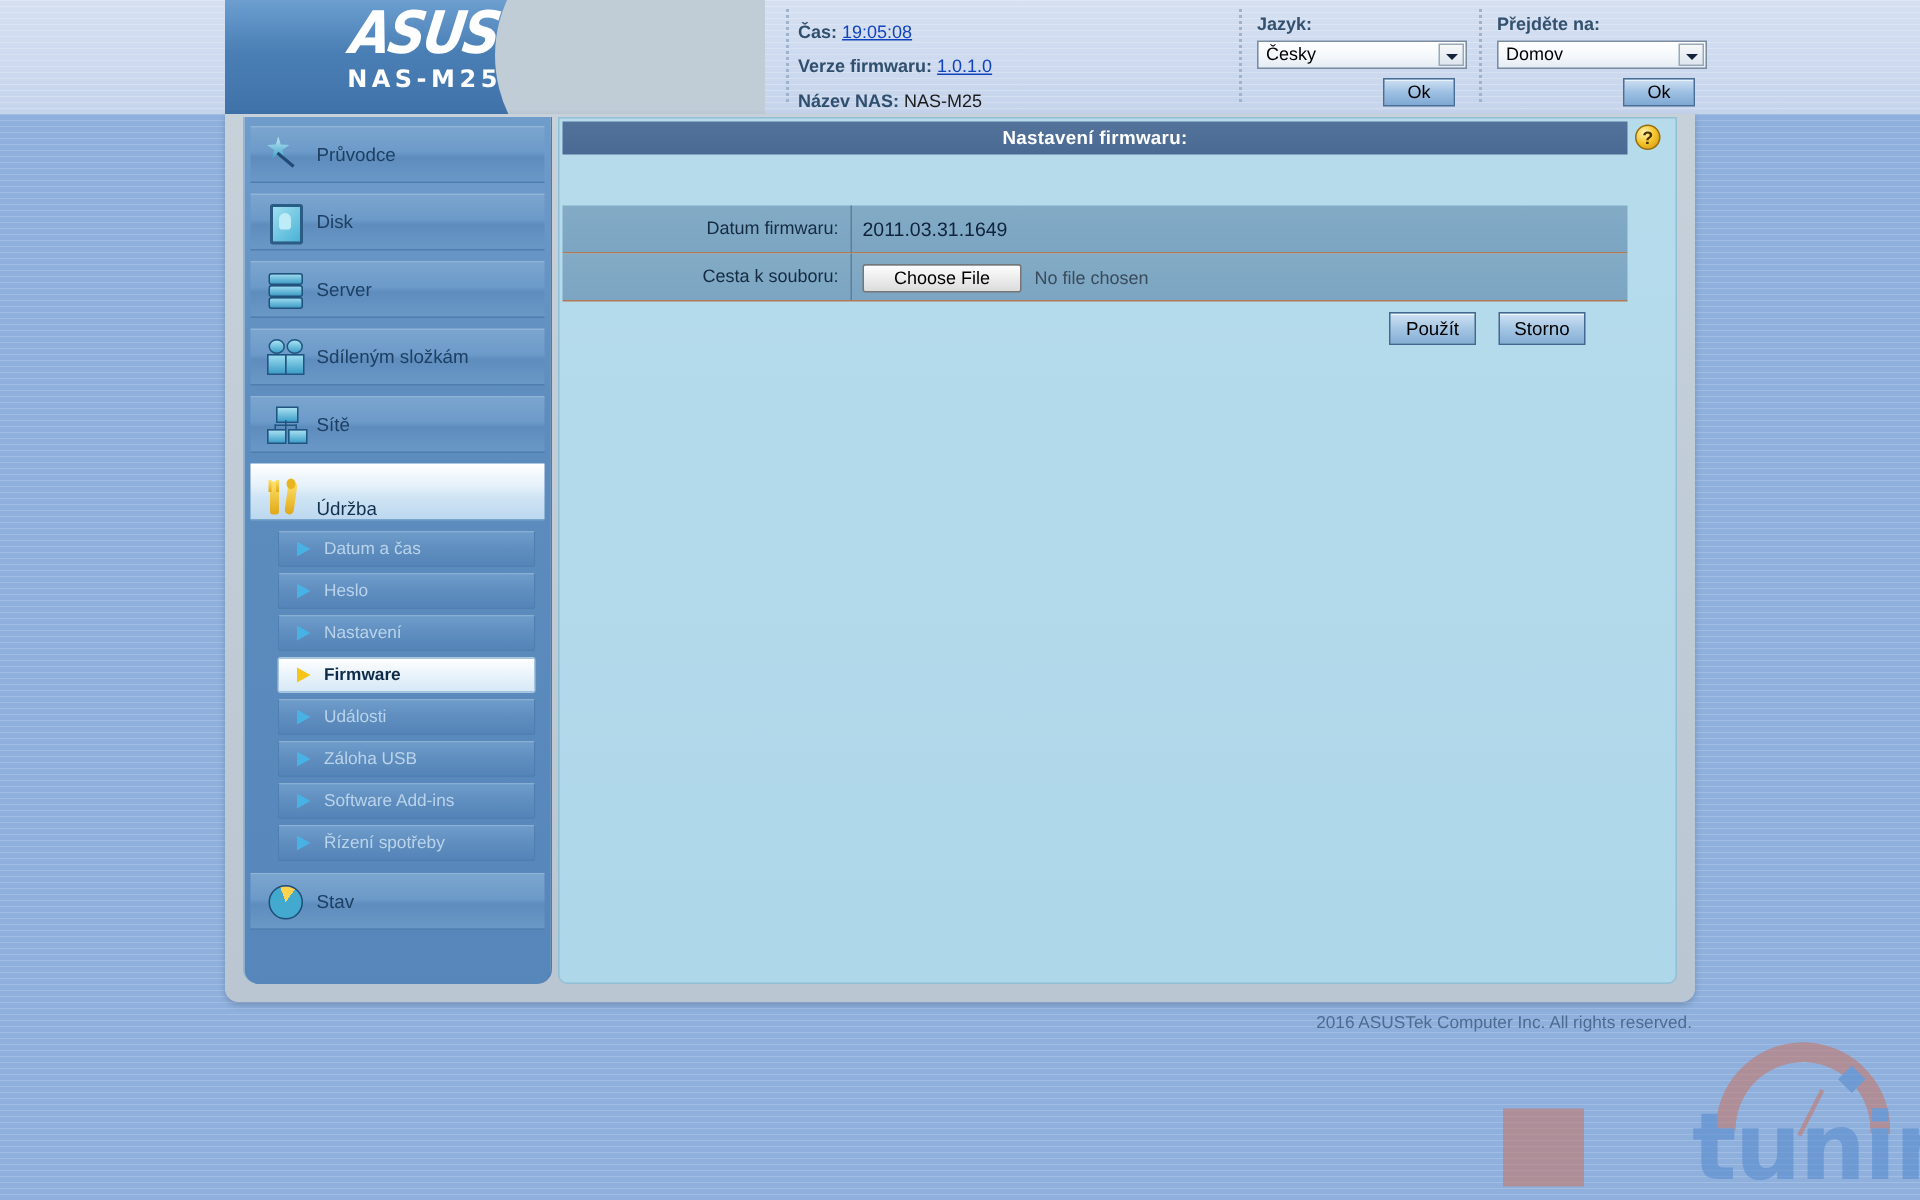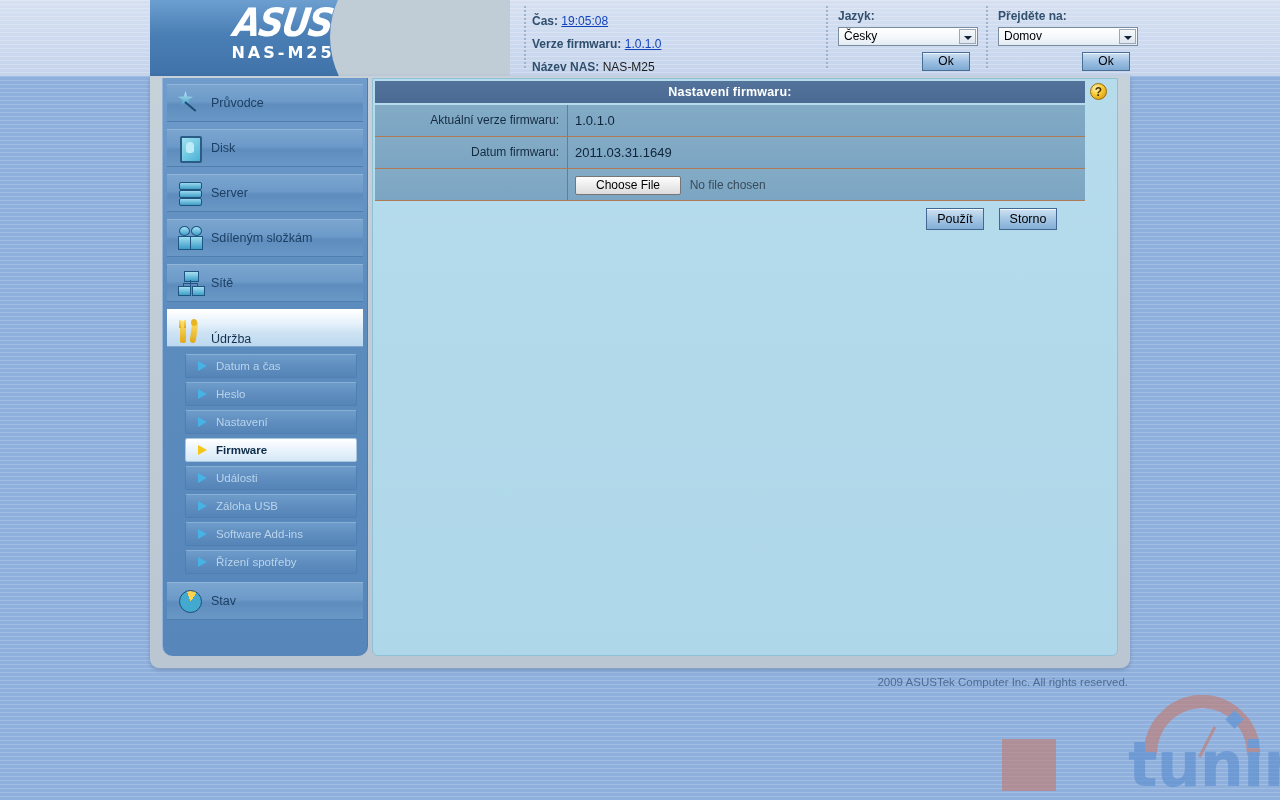--- a/index.html
+++ b/index.html
@@ -445,43 +445,40 @@
       <span class="ico ico-stat"></span>
       <span class="mlabel">Stav</span>
     </div>
   </div>
 
   <div id="content">
 
     <div id="panelhead">Nastavení firmwaru:</div>
     <div id="helpicon">?</div>
 
-    <div class="frow" style="top:26px">
-      <div class="lbl">Aktuální verze firmwaru:</div>
-      <div class="val">1.0.1.0</div>
-    </div>
 
     <div class="frow" style="top:58px">
       <div class="lbl">Datum firmwaru:</div>
       <div class="val">2011.03.31.1649</div>
     </div>
 
     <div class="frow" style="top:90px">
+      <div class="lbl">Cesta k souboru:</div>
       <div class="val">
         <span class="filebtn">Choose File</span>
         <span class="filetxt">No file chosen</span>
       </div>
     </div>
 
     <div class="actbtn" style="left:553px; top:129px;">Použít</div>
     <div class="actbtn" style="left:626px; top:129px;">Storno</div>
   </div>
 </div>
 
-<div id="copyright">2009 ASUSTek Computer Inc. All rights reserved.</div>
+<div id="copyright">2016 ASUSTek Computer Inc. All rights reserved.</div>
 
 <div id="wm">
   <div class="arc"></div>
   <div class="arc2"></div>
   <div class="needle"></div>
   <div class="dia"></div>
   <div class="sq"></div>
   <div class="tun">tuning</div>
 </div>
 

